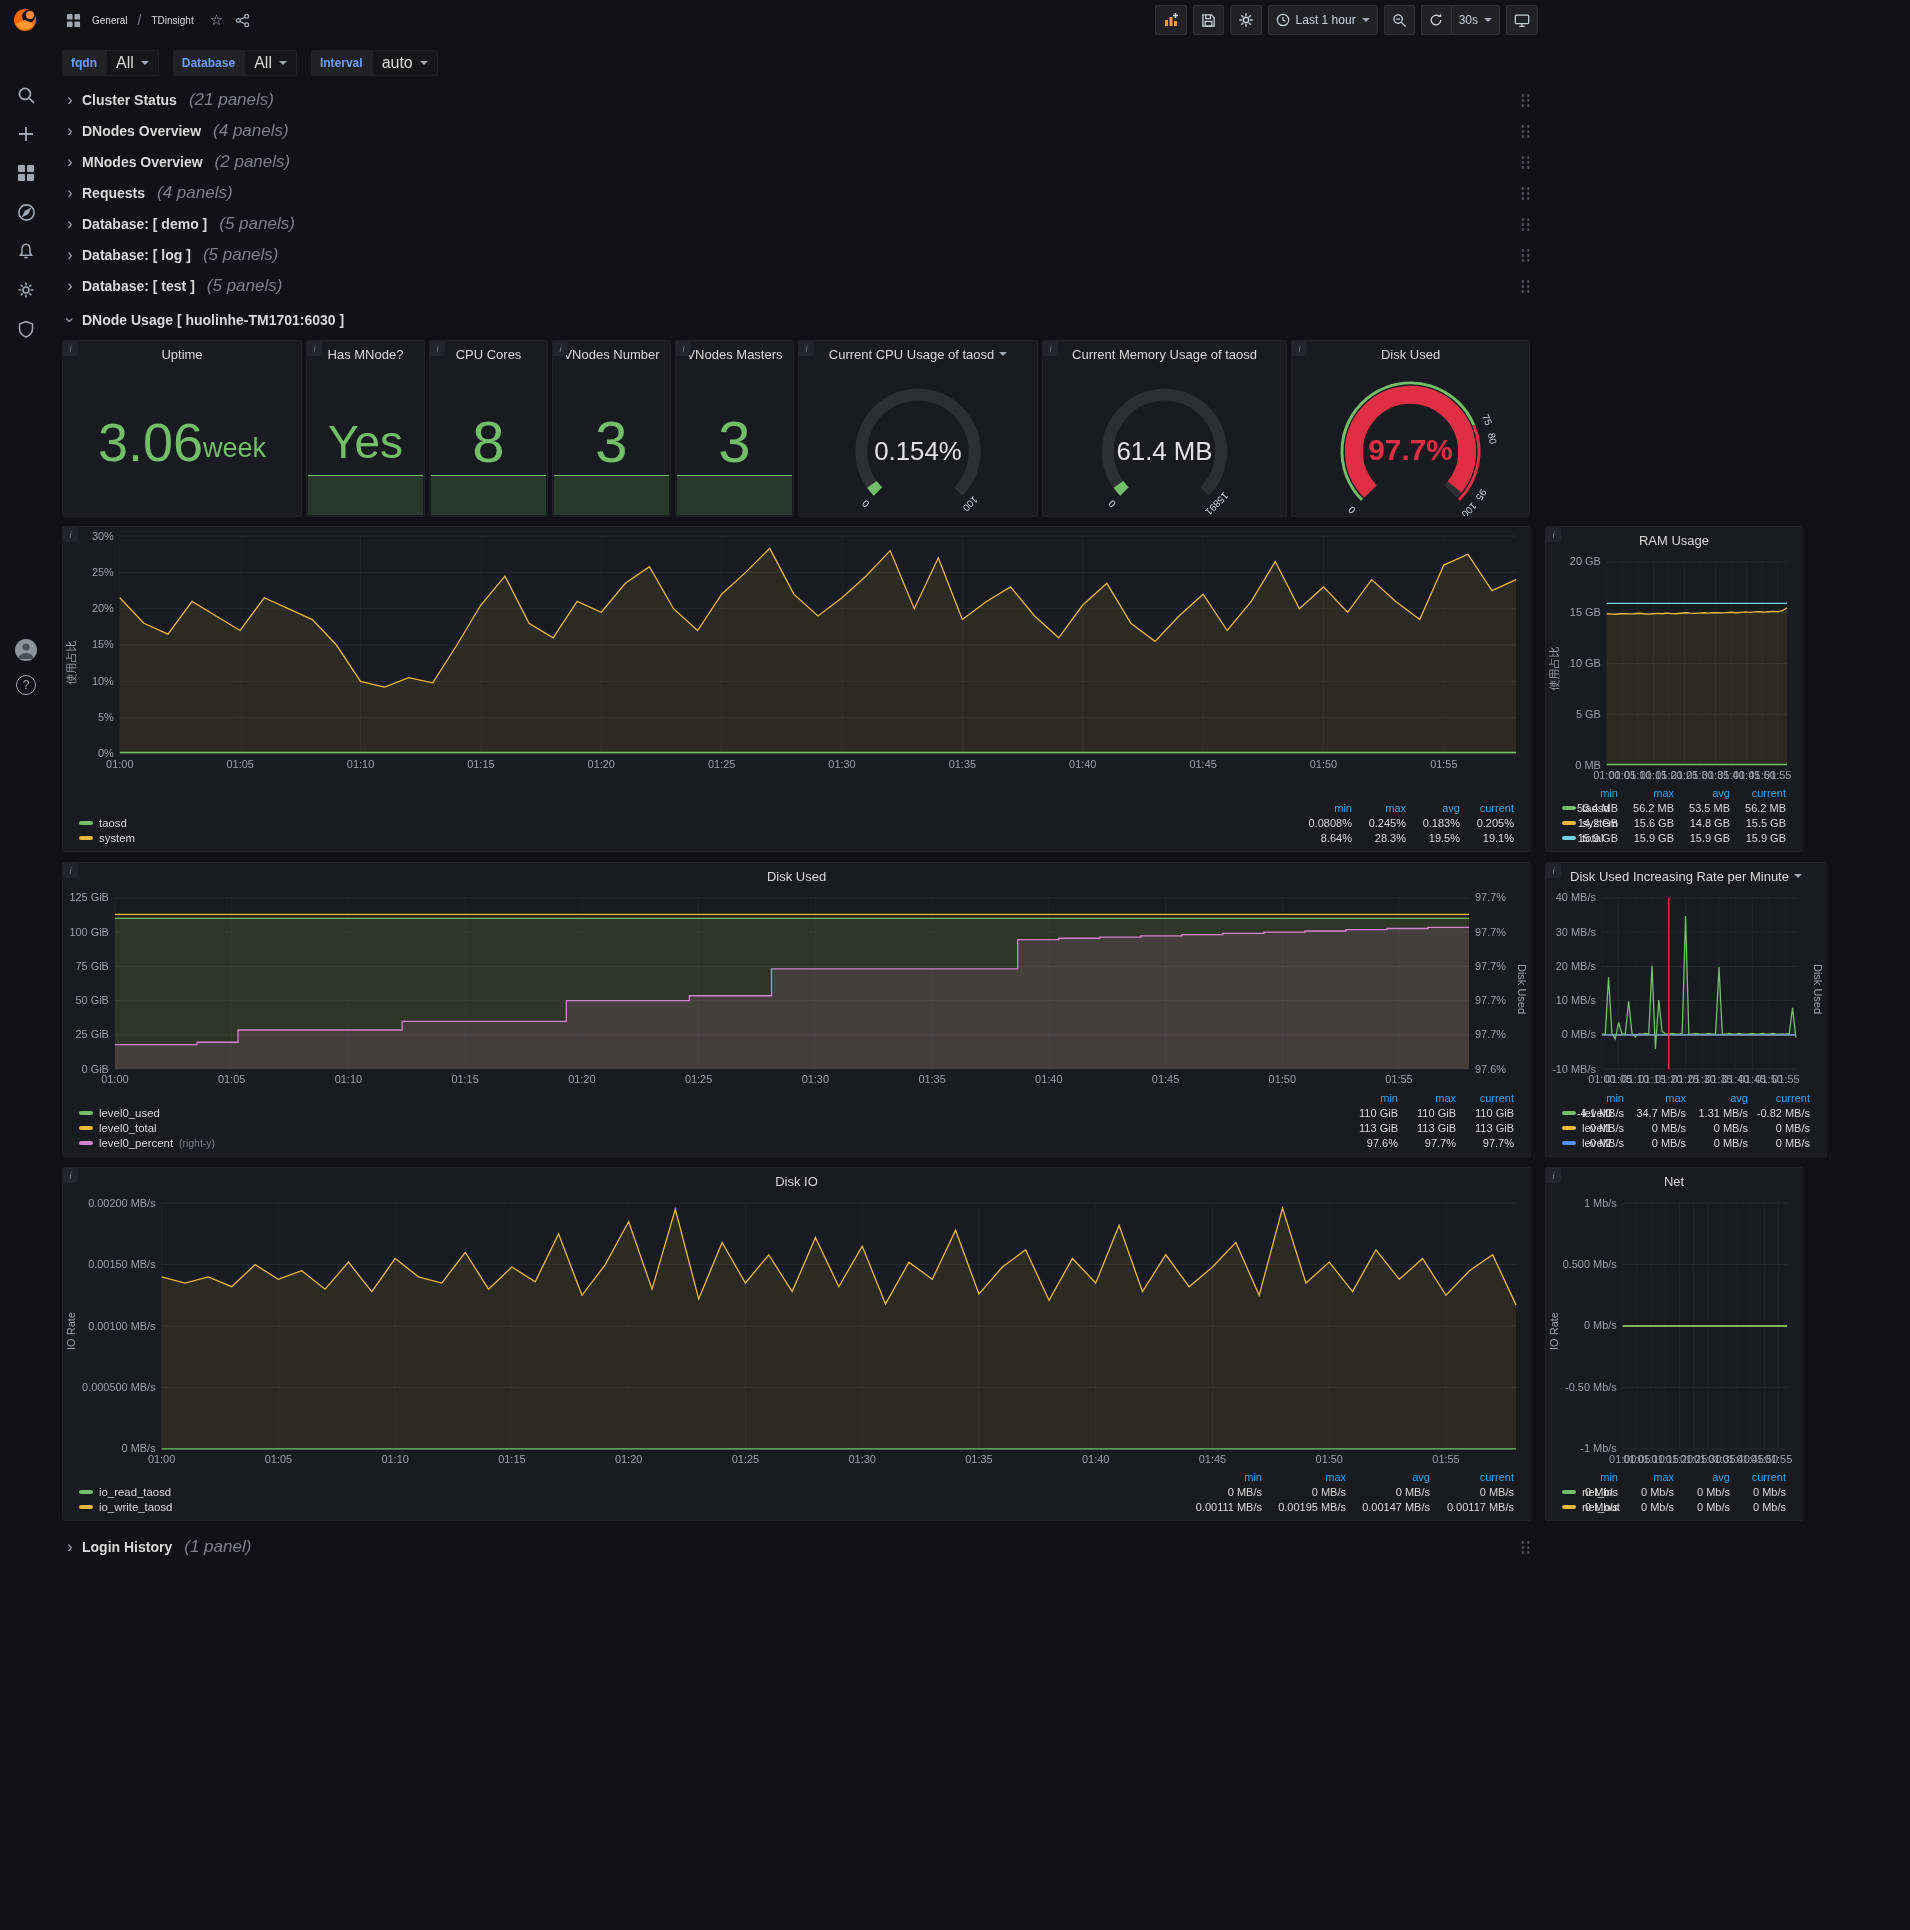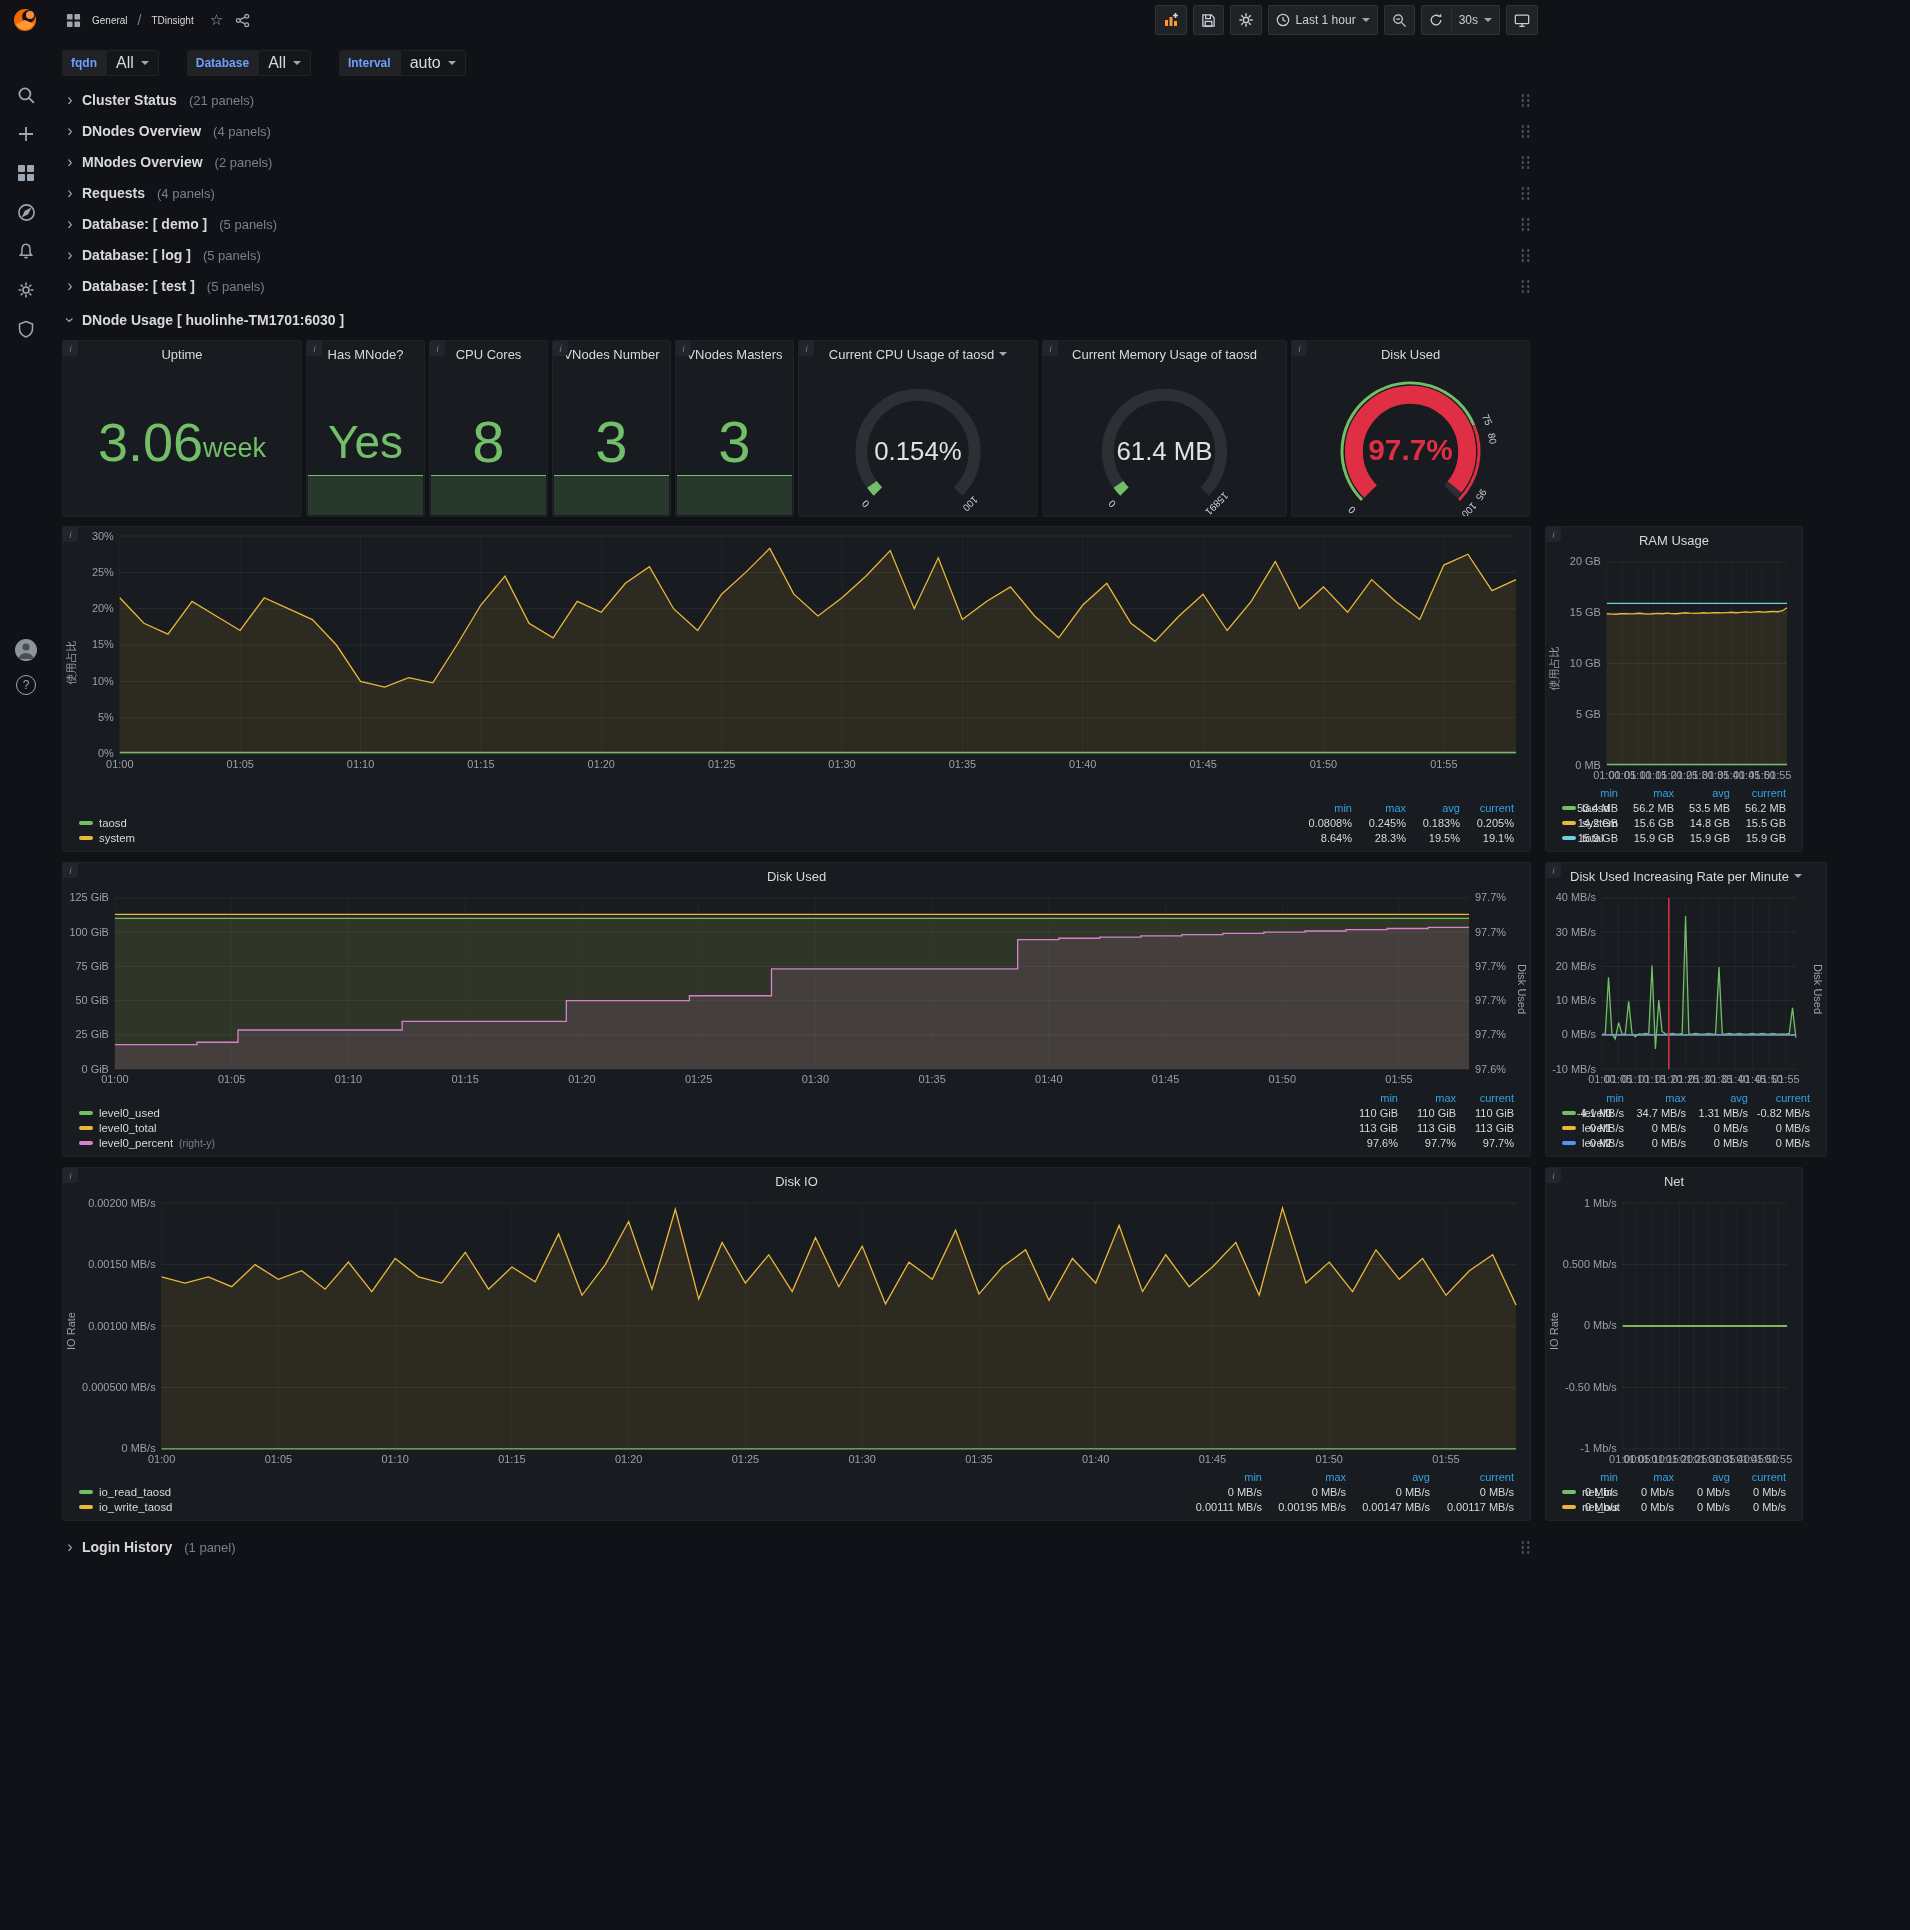--- a/index.html
+++ b/index.html
@@ -22,30 +22,30 @@
 
   
   .sidebar{position:absolute;left:0;top:46px;width:52px;height:657px;display:flex;flex-direction:column;align-items:center;gap:17px;padding-top:38px}
   .side-icon{width:22px;height:22px;display:flex;align-items:center;justify-content:center;cursor:pointer}
   .side-bottom{margin-top:auto;display:flex;flex-direction:column;align-items:center;gap:14px;padding-bottom:8px}
   .avatar{width:22px;height:22px;border-radius:50%;background:#8e949b;display:flex;align-items:flex-end;justify-content:center;overflow:hidden;cursor:pointer}
   .help-circle{width:20px;height:20px;border-radius:50%;border:1.5px solid #9fa7b3;color:#9fa7b3;font-size:12px;display:flex;align-items:center;justify-content:center;cursor:pointer}
 
   
   .content{position:absolute;left:62px;top:48px;width:1469px}
-  .varbar{display:flex;align-items:center;gap:28px;height:30px;margin-bottom:9px}
+  .varbar{display:flex;align-items:center;gap:14px;height:30px;margin-bottom:9px}
   .var-group{display:flex;align-items:center}
   .var-label{background:#202226;color:#6e9fff;font-size:12px;font-weight:bold;height:26px;display:flex;align-items:center;padding:0 9px;border-radius:2px 0 0 2px;cursor:pointer}
   .var-value{background:#141619;color:#d8d9da;font-size:16px;height:26px;display:flex;align-items:center;gap:7px;padding:0 9px;border:1px solid #202226;border-radius:0 2px 2px 0;cursor:pointer}
 
   .dash-row{display:flex;align-items:center;height:26px;margin-bottom:5px;cursor:pointer}
   .row-chevron{color:#9fa7b3;font-size:16px;width:16px;text-align:center;line-height:1}
   .row-chevron.expanded{transform:rotate(90deg)}
   .row-title{font-size:14px;font-weight:bold;color:#d8d9da;margin-left:4px}
-  .row-count{font-size:13px;color:#7b8087;margin-left:12px}
+  .row-count{font-size:17px;font-style:italic;color:#7b8087;margin-left:12px}
   .row-drag{margin-left:auto;width:11px;height:15px;background-image:radial-gradient(#565a60 1.2px,transparent 1.4px);background-size:5.5px 5px;opacity:.85}
   .expanded-row{margin-top:8px;margin-bottom:7px}
 
   
   .panel{background:#181b1f;border:1px solid #202226;border-radius:2px;position:relative;display:flex;flex-direction:column}
   .info-btn{position:absolute;top:0;left:0;width:15px;height:15px;background:#22252b;color:#7b8087;font-size:9px;font-style:italic;display:flex;align-items:center;justify-content:center;border-radius:0 0 4px 0;z-index:2;cursor:pointer}
   .panel-header{height:26px;flex:0 0 auto;display:flex;align-items:center;justify-content:center;gap:5px}
   .panel-title{font-size:13px;color:#d8d9da;font-weight:500;cursor:pointer;white-space:nowrap}
 
   .stat-row{display:flex;gap:4px;margin-bottom:9px}

